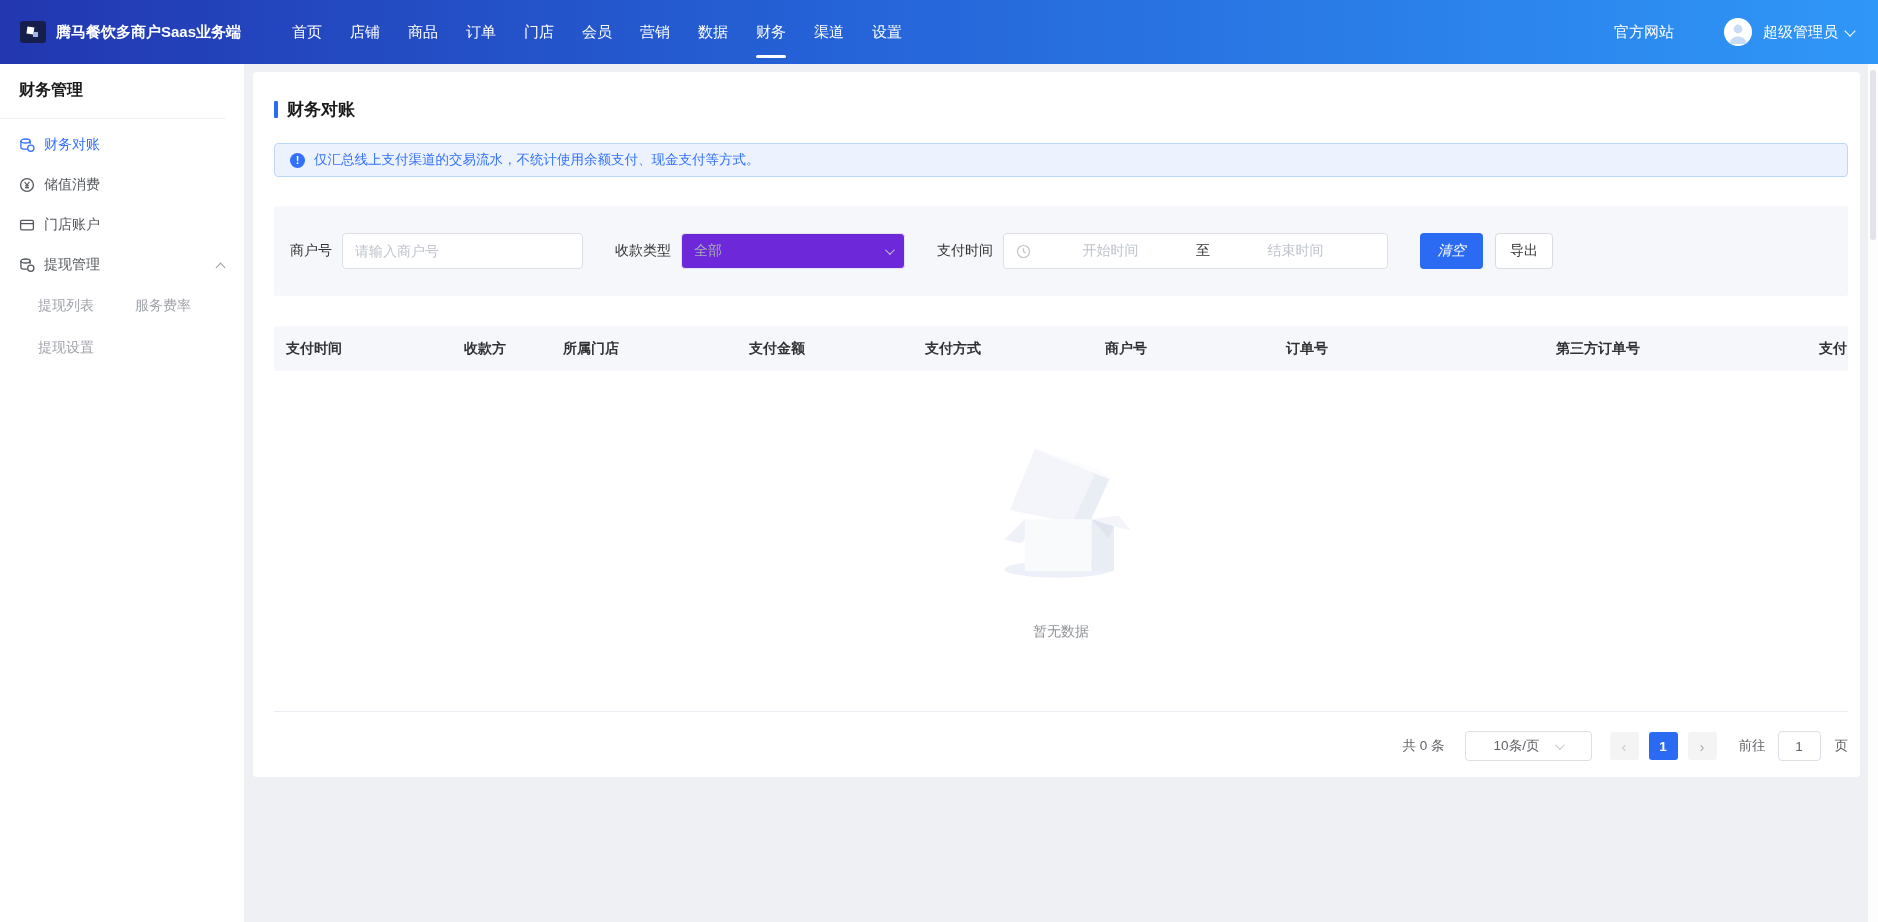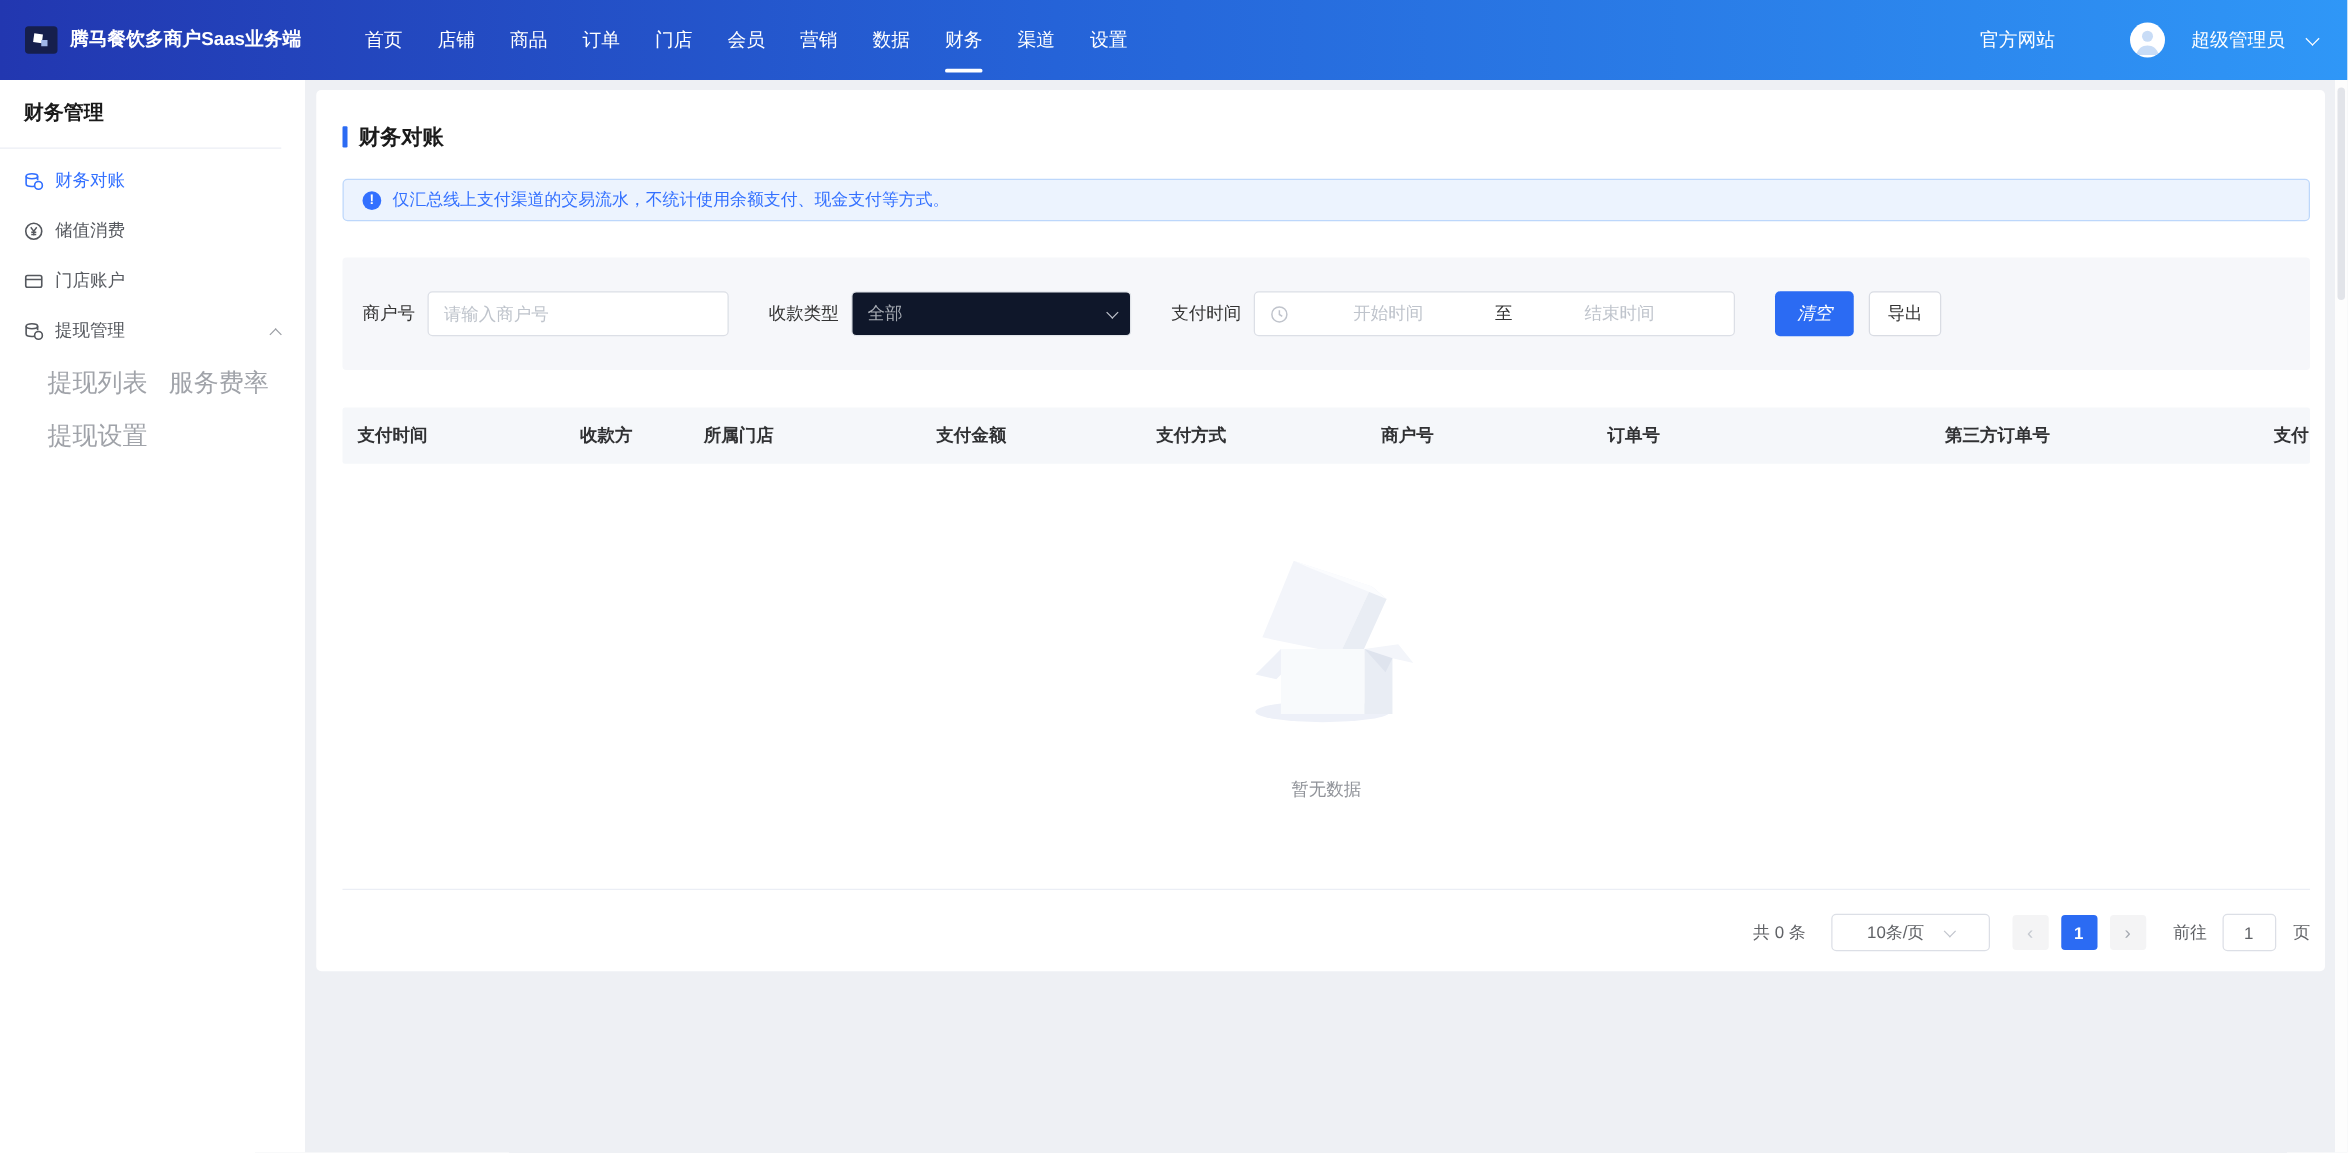--- a/index.html
+++ b/index.html
@@ -27,21 +27,21 @@
   }
   .topmenu { display:flex; align-items:center; gap:28px; margin-left:22px; }
   .nav-item {
     font-size:15px; cursor:pointer; position:relative; white-space:nowrap;
     padding:4px 0;
   }
   .nav-item.active::after {
     content:""; position:absolute; left:50%; transform:translateX(-50%);
     bottom:-12px; width:30px; height:3px; background:#fff; border-radius:2px;
   }
-  .nav-right { margin-left:auto; display:flex; align-items:center;gap:10px; }
+  .nav-right { margin-left:auto; display:flex; align-items:center; }
   .site-link { font-size:15px; cursor:pointer; margin-right:50px; }
   .avatar {
     width:28px; height:28px; border-radius:50%; background:#fff;
     display:flex; align-items:center; justify-content:center; margin-right:11px;
     overflow:hidden; cursor:pointer;
   }
   .user-name { font-size:15px; cursor:pointer; }
   .chev-down {
     width:8px; height:8px; border-right:1.5px solid #fff; border-bottom:1.5px solid #fff;
     transform:rotate(45deg); margin:-3px 0 0 8px; cursor:pointer;
@@ -59,21 +59,21 @@
     font-size:14px; color:#55585e; cursor:pointer;
   }
   .sb-item svg { margin-right:9px; flex:0 0 auto; }
   .sb-item.active { color:#3370ff; }
   .chev-up {
     width:7px; height:7px; border-left:1.5px solid #9a9da3; border-top:1.5px solid #9a9da3;
     transform:rotate(45deg); margin-left:auto; margin-top:4px;
   }
   .sb-subrow { display:flex; padding-left:38px; }
   .sb-subitem {
-    font-size:20px; color:#a0a3a9; cursor:pointer; height:42px; display:flex;
+    font-size:14px; color:#a0a3a9; cursor:pointer; height:42px; display:flex;
     align-items:center; width:97px;
   }
 
   
   .content { flex:1; padding:8px 28px 0 9px; }
   .card {
     background:#fff; border-radius:4px; height:705px;
     padding:0 12px 0 21px; overflow:hidden;
   }
   .page-title { display:flex; align-items:center; margin-top:26px; }
@@ -97,21 +97,21 @@
     display:flex; align-items:center; padding:0 16px; width:1574px;
   }
   .f-label { font-size:14px; color:#333; white-space:nowrap; }
   .f-input {
     width:241px; height:36px; border:1px solid #dcdfe6; border-radius:4px;
     padding:12px 12px; font-size:14px; color:#333; margin-left:10px; background:#fff;
     outline:none; font-family:inherit;
   }
   .f-input::placeholder { color:#bfc4cc; }
   .f-select {
-    width:224px; height:36px; background:#0f172a; border:1px solid #e2e5ea;
+    width:224px; height:36px; background:#6d28d9; border:1px solid #e2e5ea;
     border-radius:4px; margin-left:10px; display:flex; align-items:center;
     padding:0 12px; cursor:pointer;
   }
   .f-select .sel-val { font-size:14px; color:#a8adb5; }
   .chev-sel {
     margin-left:auto; width:7px; height:7px; border-right:1.4px solid #c0c4cc;
     border-bottom:1.4px solid #c0c4cc; transform:rotate(45deg) translateY(-2px);
   }
   .gap32 { width:32px; flex:0 0 auto; }
   .rangepicker {

